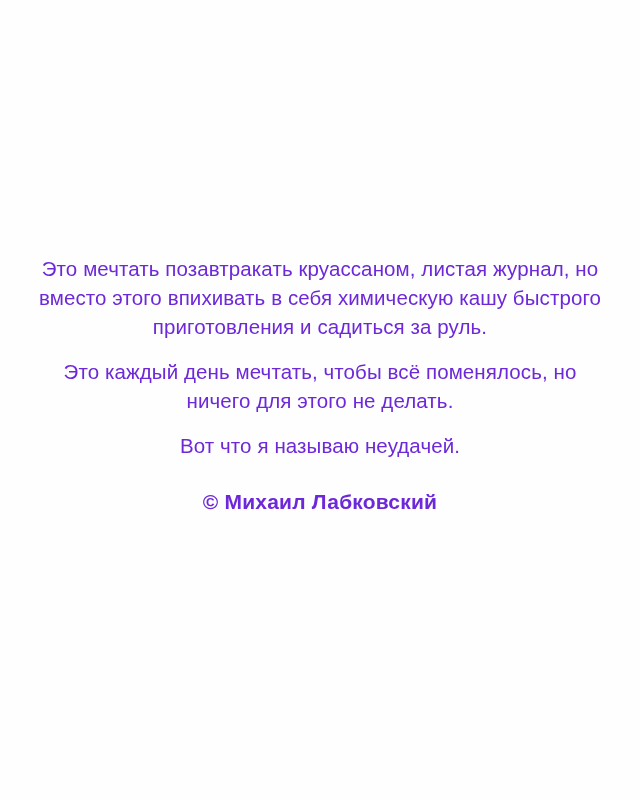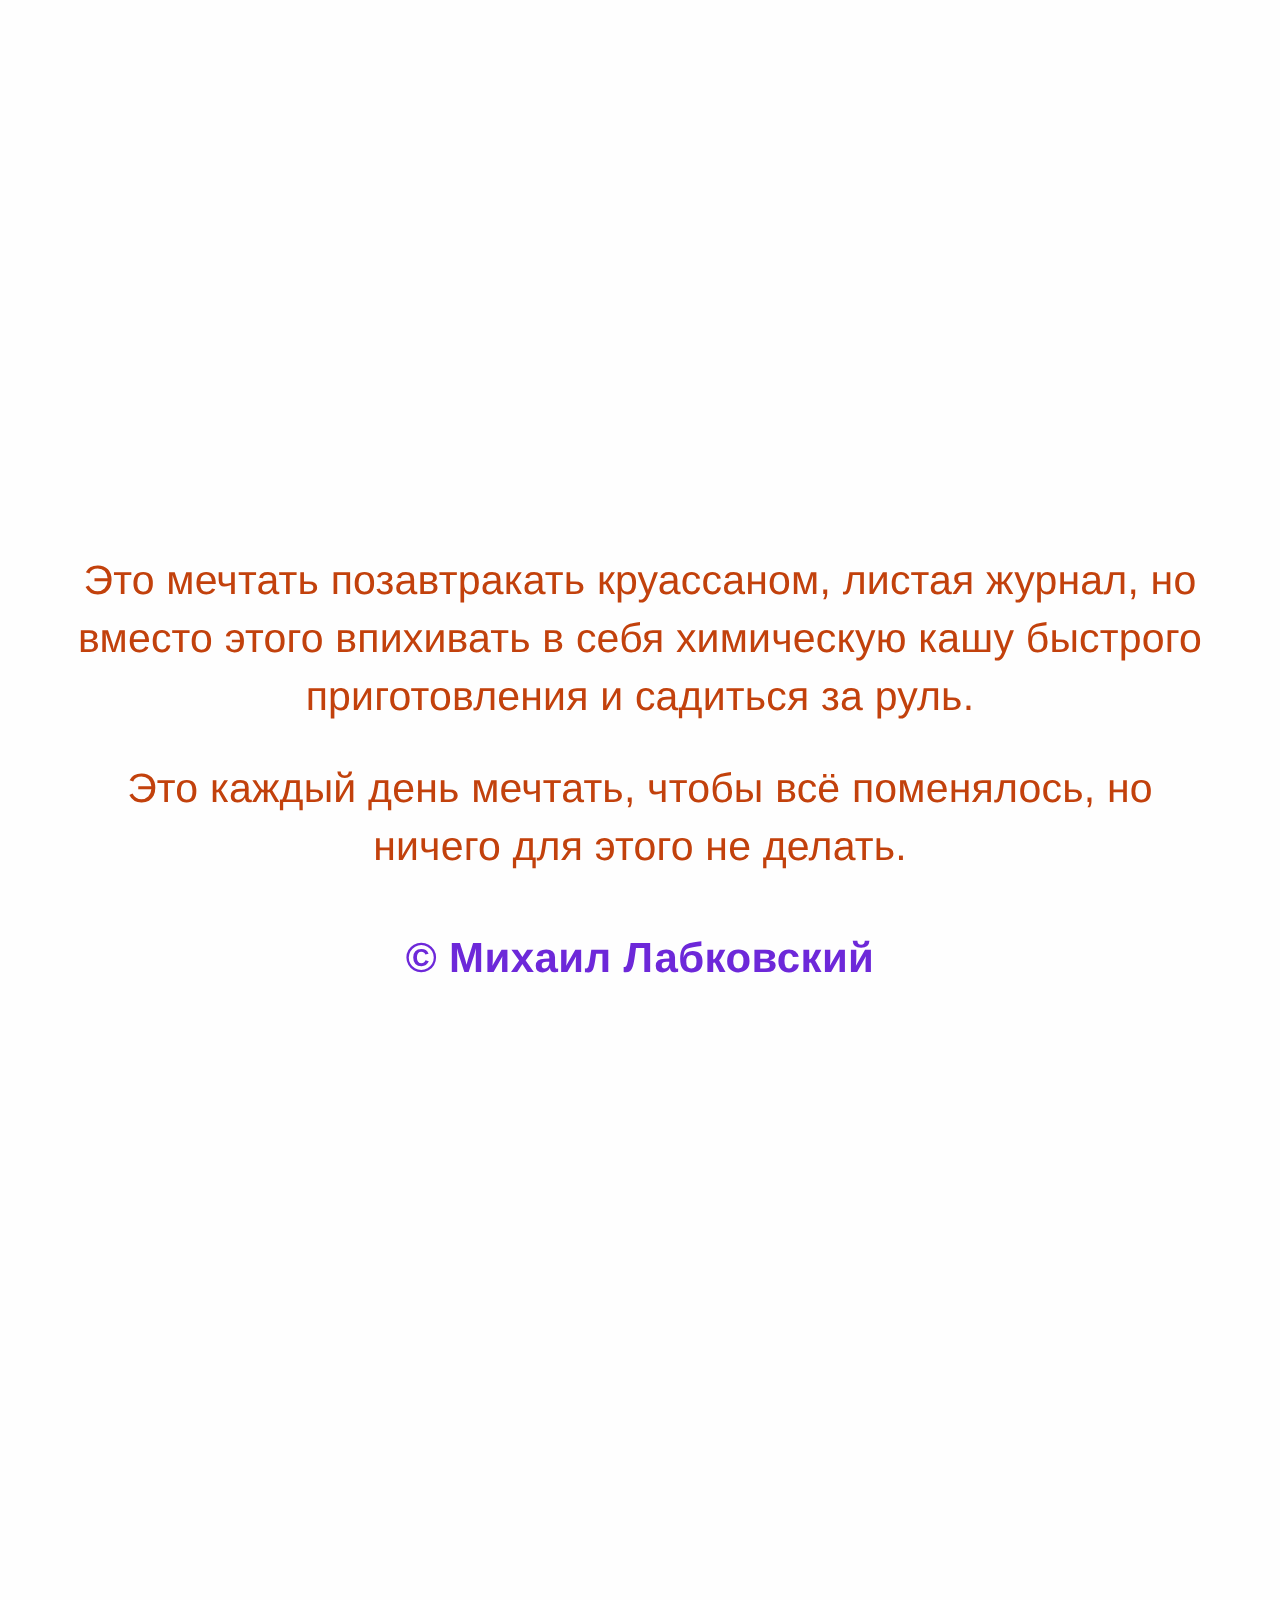--- a/index.html
+++ b/index.html
@@ -28,21 +28,21 @@
     width: 100%;
     max-width: 580px;
     display: flex;
     flex-direction: column;
     align-items: center;
     margin-top: -32px;
   }
   .para {
     width: 100%;
     text-align: center;
-    color: #c2410c;
+    color: #6d28d9;
     font-size: 20.5px;
     line-height: 1.42;
     letter-spacing: 0.1px;
     margin: 0;
     font-weight: 400;
   }
   .para + .para {
     margin-top: 16px;
   }
   .attribution {
@@ -57,18 +57,19 @@
     font-weight: 700;
   }
 </style>
 </head>
 <body>
 
 <div class="quote-card">
   <div class="quote-body">
     <p class="para">Это мечтать позавтракать круассаном, листая журнал, но вместо этого впихивать в себя химическую кашу быстрого приготовления и садиться за руль.</p>
     <p class="para">Это каждый день мечтать, чтобы всё поменялось, но ничего для этого не делать.</p>
+    <p class="para">Вот что я называю неудачей.</p>
     <div class="attribution">
       <span class="mark">©</span>
       <span>Михаил Лабковский</span>
     </div>
   </div>
 </div>
 
 </body></html>

